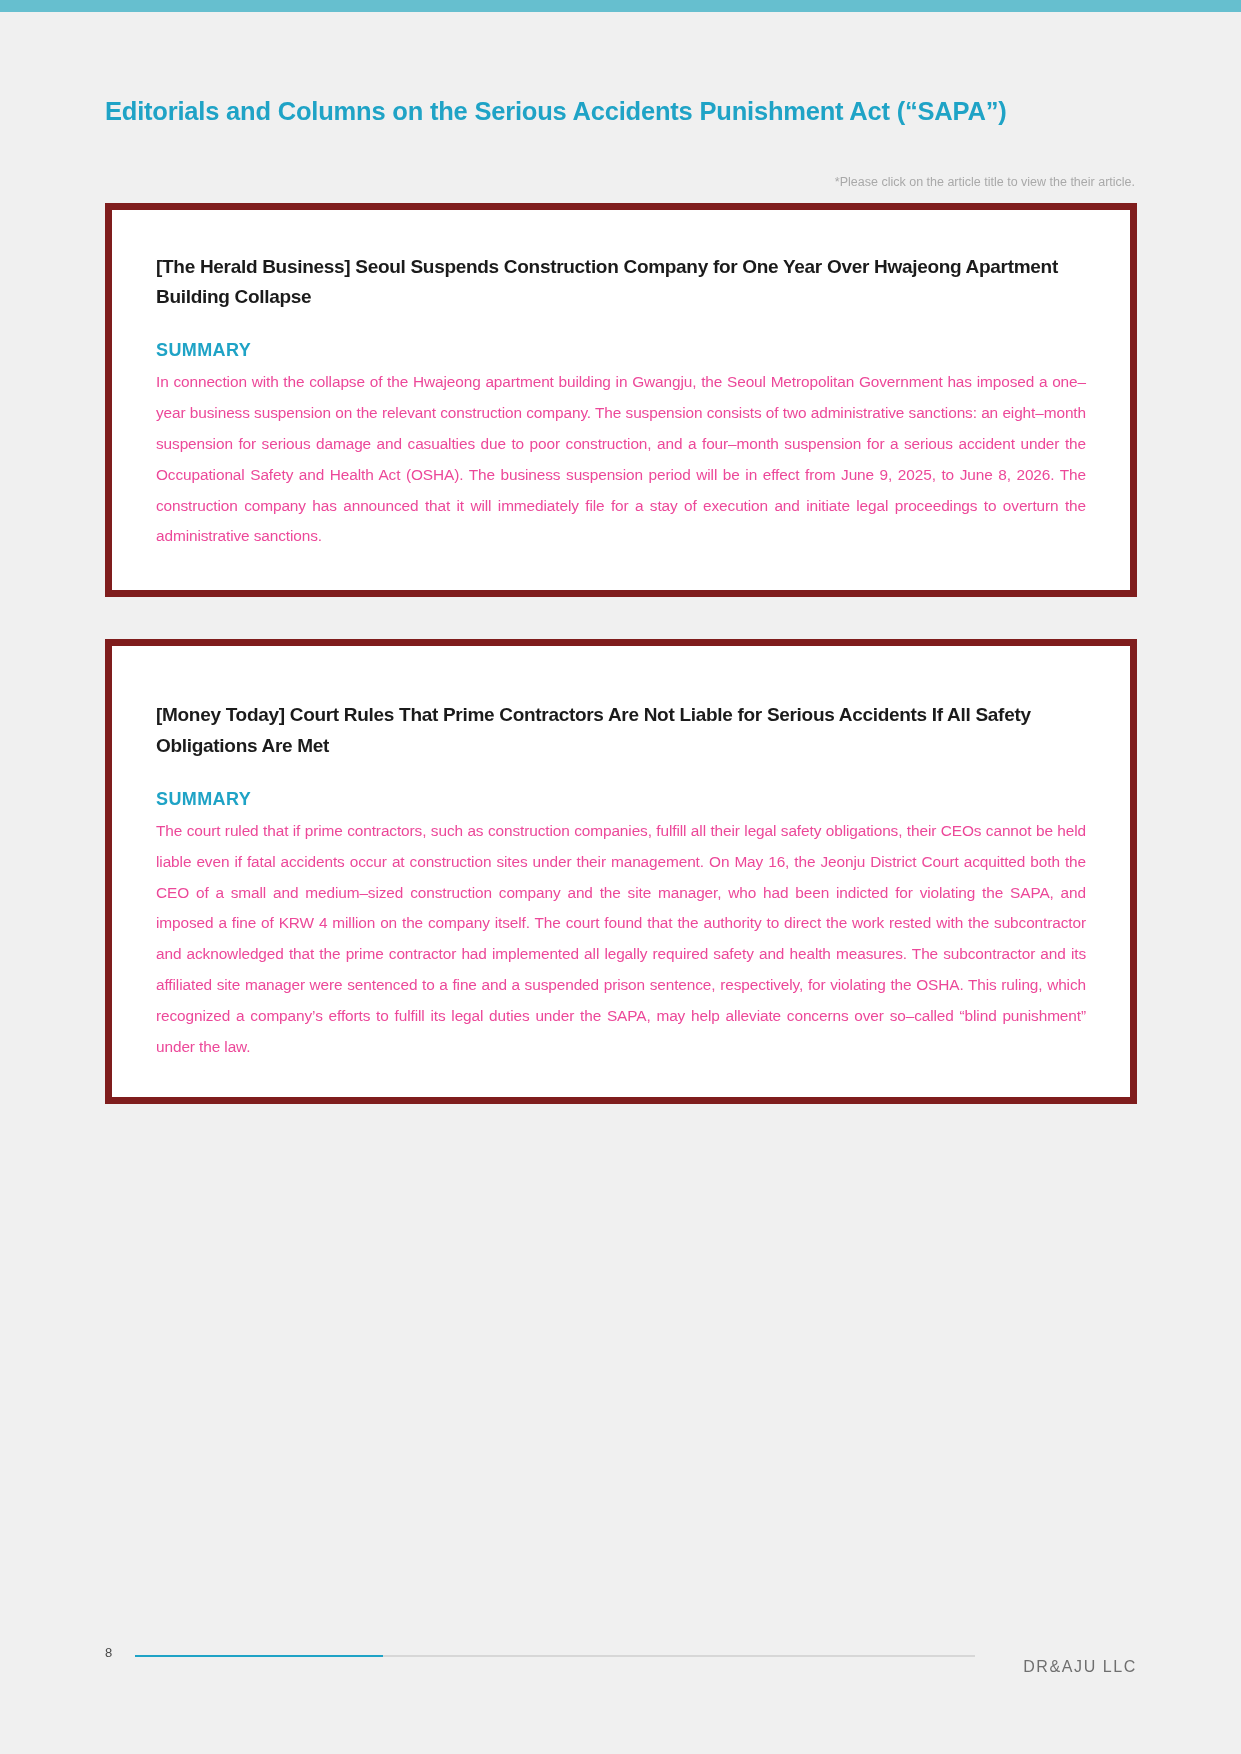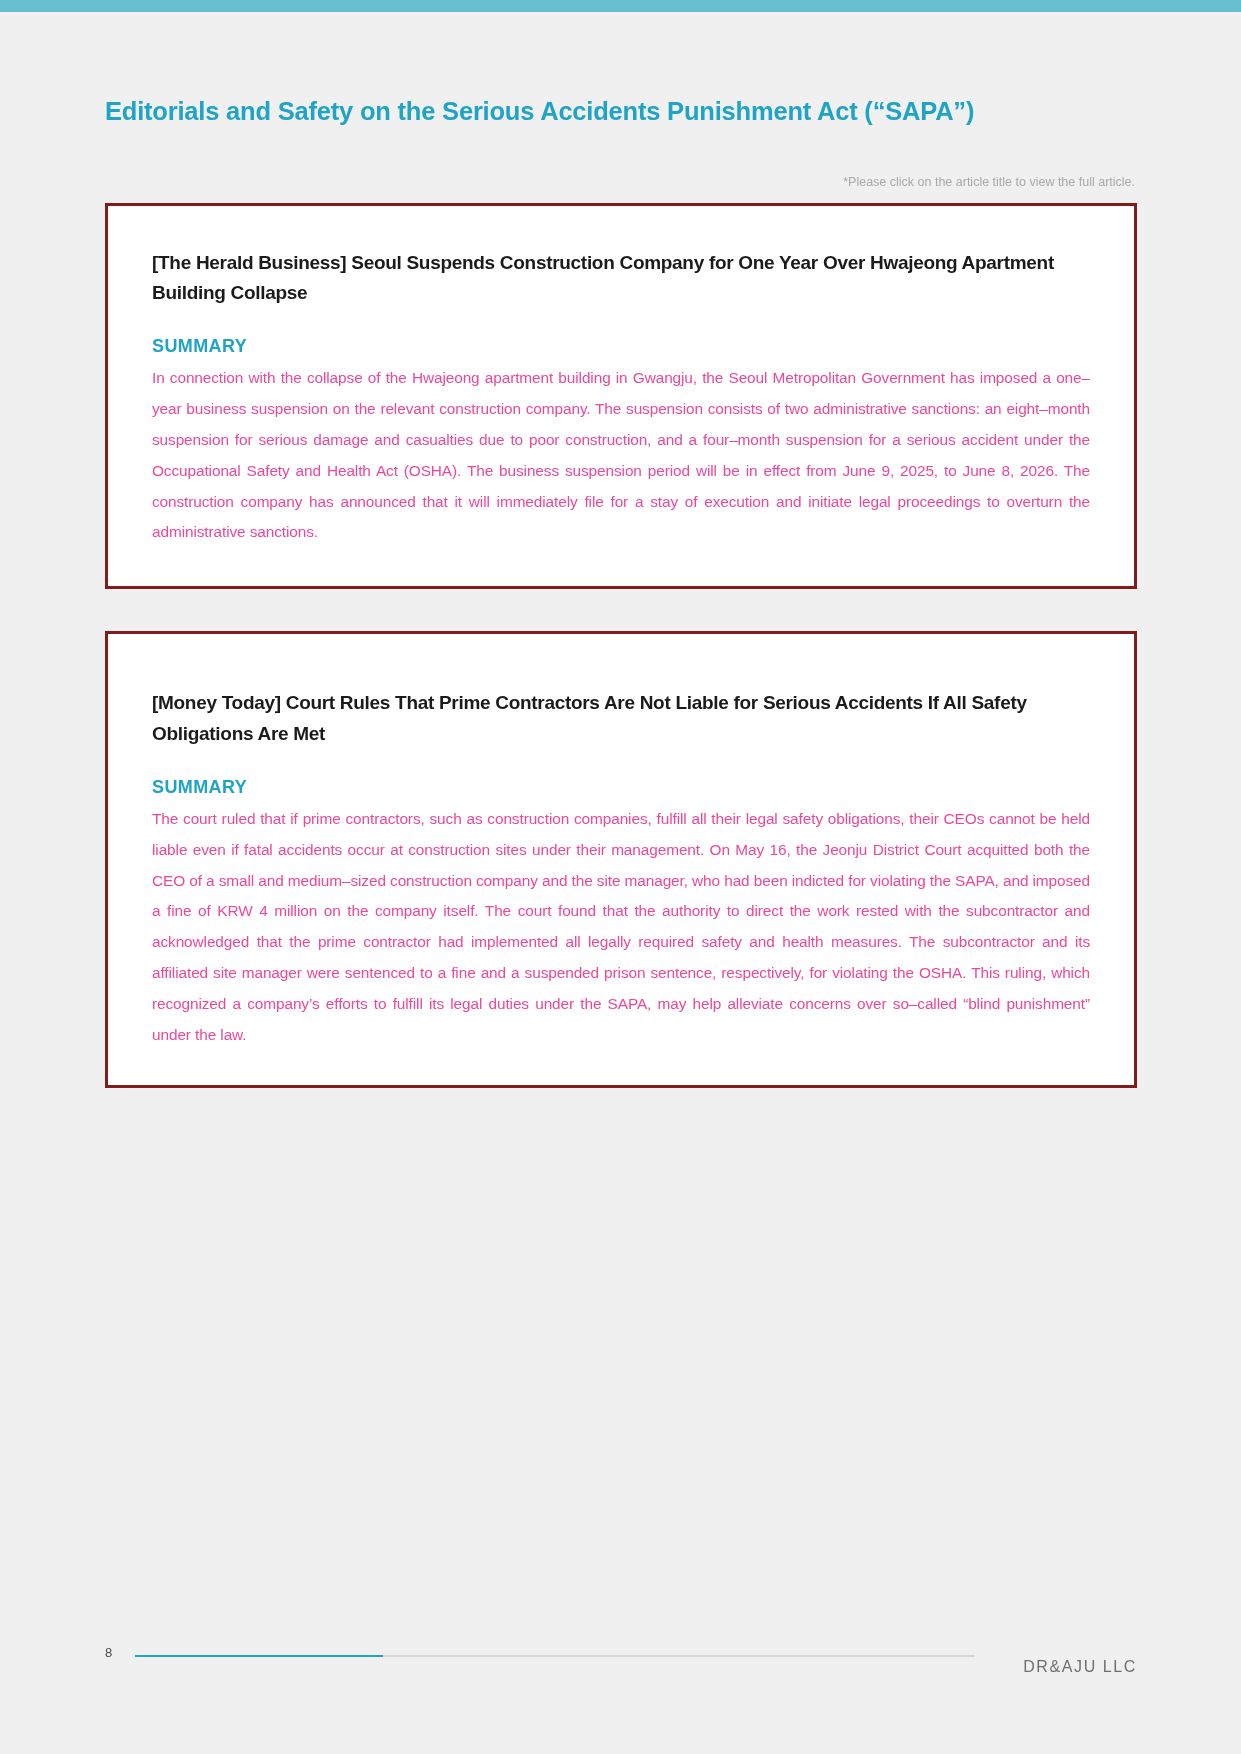--- a/index.html
+++ b/index.html
@@ -46,21 +46,21 @@
   .click-note {
     margin-top: 48px;
     text-align: right;
     font-size: 12.5px;
     color: #a9a9a9;
     padding-right: 2px;
   }
   .card {
     margin-top: 14px;
     background: #ffffff;
-    border: 3px solid #7f1d1d;
+    border: 7px solid #7f1d1d;
     box-sizing: border-box;
     padding: 42px 44px 38px 44px;
   }
   .card.second {
     margin-top: 42px;
     padding-top: 54px;
     padding-bottom: 34px;
   }
   .article-title {
     font-size: 19px;
@@ -126,23 +126,23 @@
 </style>
 </head>
 <body>
 
 <div class="page">
 
   <div class="top-bar"></div>
 
   <div class="content">
 
-    <div class="page-title">Editorials and Safety on the Serious Accidents Punishment Act (“SAPA”)</div>
+    <div class="page-title">Editorials and Columns on the Serious Accidents Punishment Act (“SAPA”)</div>
 
-    <div class="click-note">*Please click on the article title to view the full article.</div>
+    <div class="click-note">*Please click on the article title to view the their article.</div>
 
     <div class="card">
       <div class="article-title">[The Herald Business] Seoul Suspends Construction Company for One Year Over Hwajeong Apartment Building Collapse</div>
       <div class="summary-label">SUMMARY</div>
       <div class="summary-body">In connection with the collapse of the Hwajeong apartment building in Gwangju, the Seoul Metropolitan Government has imposed a one–year business suspension on the relevant construction company. The suspension consists of two administrative sanctions: an eight–month suspension for serious damage and casualties due to poor construction, and a four–month suspension for a serious accident under the Occupational Safety and Health Act (OSHA). The business suspension period will be in effect from June 9, 2025, to June 8, 2026. The construction company has announced that it will immediately file for a stay of execution and initiate legal proceedings to overturn the administrative sanctions.</div>
     </div>
 
     <div class="card second">
       <div class="article-title">[Money Today] Court Rules That Prime Contractors Are Not Liable for Serious Accidents If All Safety Obligations Are Met</div>
       <div class="summary-label">SUMMARY</div>

